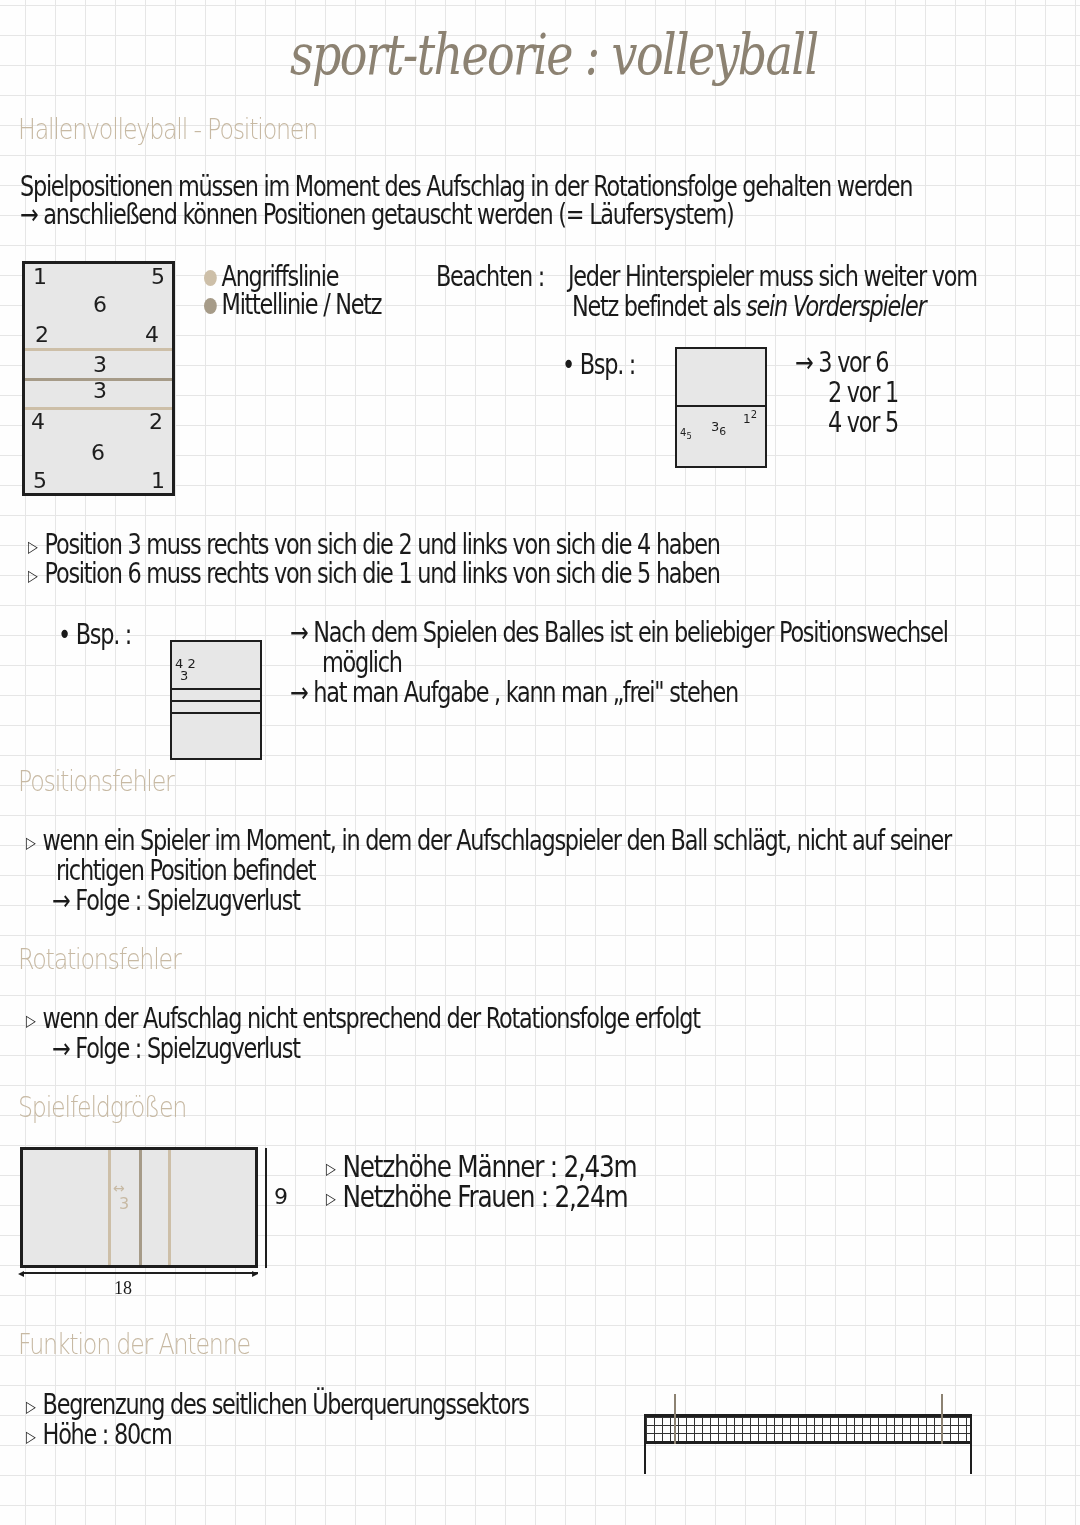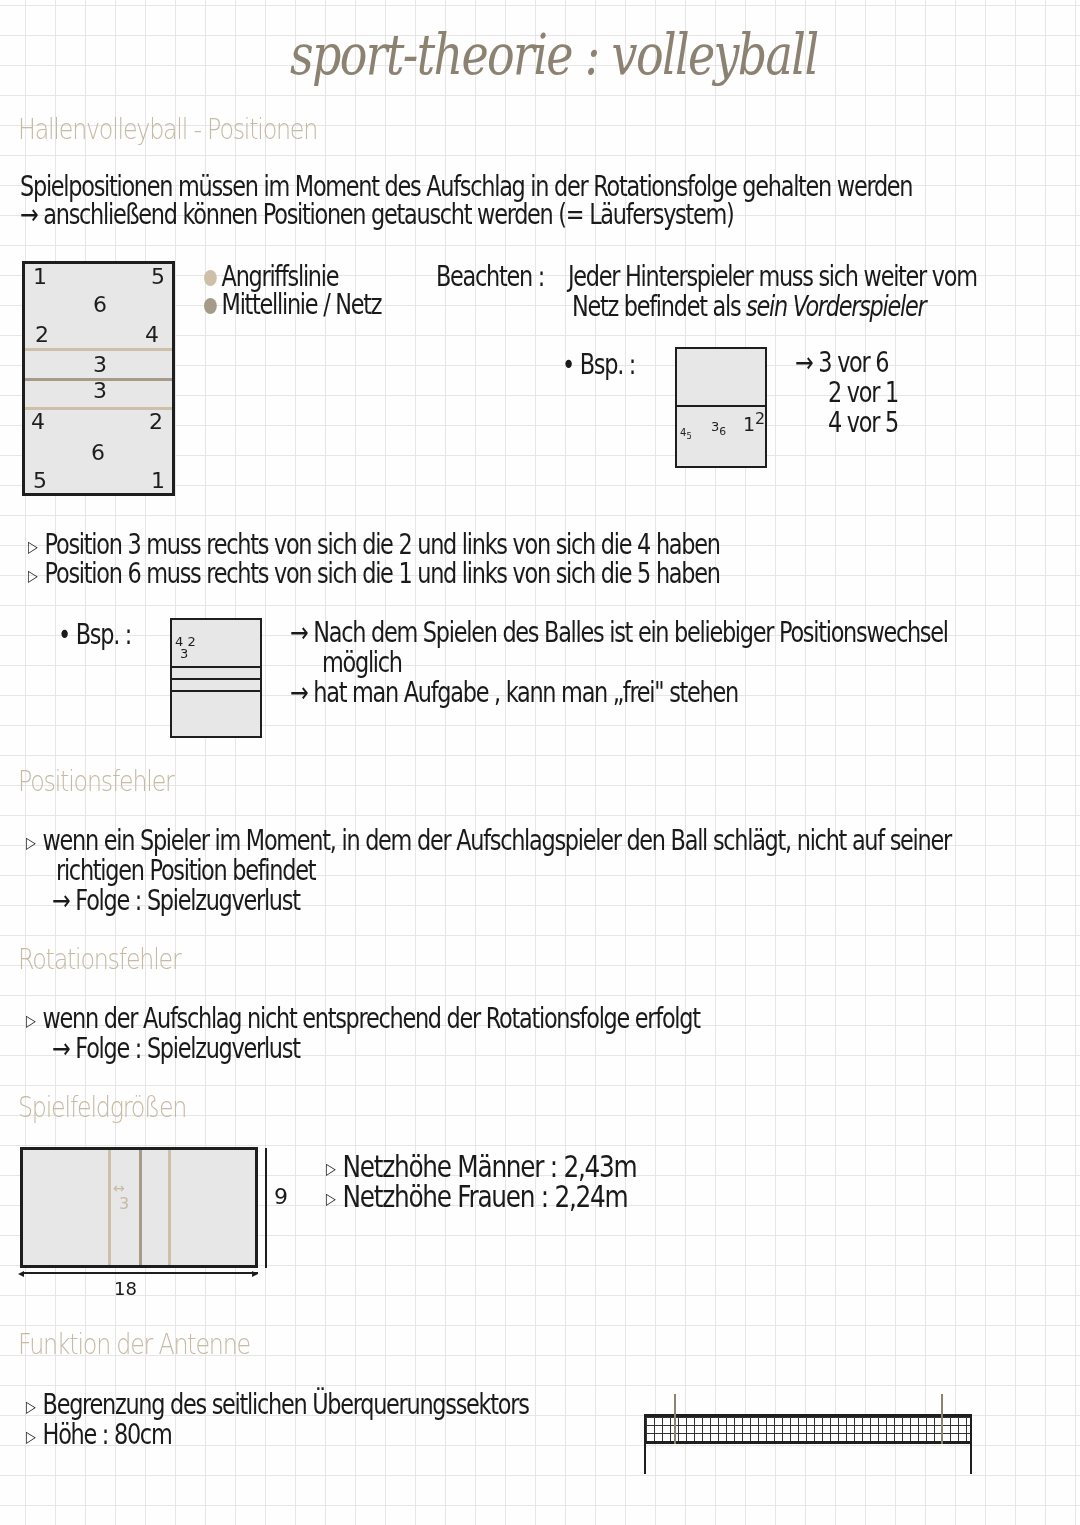--- a/index.html
+++ b/index.html
@@ -73,31 +73,31 @@
 
 <div class="abs txt" style="left:436px;top:262px;"><span>Beachten</span> :</div>
 <div class="abs txt" style="left:568px;top:262px;">Jeder Hinterspieler muss sich weiter vom</div>
 <div class="abs txt" style="left:572px;top:292px;"><span>Netz befindet als </span><span style="font-style:italic;">sein Vorderspieler</span></div>
 
 <div class="abs txt" style="left:562px;top:350px;">• Bsp. :</div>
 <div class="court" style="left:675px;top:347px;width:92px;height:121px;border-width:2px;">
   <div class="line" style="top:56px;height:2px;background:#1e1e1e;"></div>
   <span class="num" style="left:3px;top:78px;font-size:10px;"><span>4</span><sub>5</sub></span>
   <span class="num" style="left:34px;top:70px;font-size:13px;"><span>3</span><sub>6</sub></span>
-  <span class="num" style="left:66px;top:60px;font-size:19px;"><span>1</span><sup>2</sup></span>
+  <span class="num" style="left:66px;top:60px;font-size:12px;"><span>1</span><sup>2</sup></span>
 </div>
 <div class="abs txt" style="left:795px;top:348px;">→ 3 vor 6</div>
 <div class="abs txt" style="left:828px;top:378px;">2 vor 1</div>
 <div class="abs txt" style="left:828px;top:408px;">4 vor 5</div>
 
 <div class="abs txt" style="left:28px;top:530px;"><span class="bullet-tri">▷</span><span>Position 3 muss rechts von sich die 2  und links von sich die 4 haben</span></div>
 <div class="abs txt" style="left:28px;top:559px;"><span class="bullet-tri">▷</span><span>Position 6 muss rechts von sich die 1  und links von sich die 5 haben</span></div>
 
 <div class="abs txt" style="left:58px;top:620px;">• Bsp. :</div>
-<div class="court" style="left:170px;top:618px;width:92px;height:120px;border-width:2px;text-align:right;">
+<div class="court" style="left:170px;top:640px;width:92px;height:120px;border-width:2px;text-align:right;">
   <div class="line" style="top:46px;height:2px;background:#1e1e1e;"></div>
   <div class="line" style="top:58px;height:2px;background:#1e1e1e;"></div>
   <div class="line" style="top:70px;height:2px;background:#1e1e1e;"></div>
   <span class="num" style="left:3px;top:14px;font-size:13px;">4 2</span>
   <span class="num" style="left:8px;top:26px;font-size:13px;">3</span>
 </div>
 <div class="abs txt" style="left:290px;top:618px;">→ Nach dem Spielen des Balles ist  ein beliebiger Positionswechsel</div>
 <div class="abs txt" style="left:322px;top:648px;">möglich</div>
 <div class="abs txt" style="left:290px;top:678px;">→ hat man Aufgabe , kann man „frei" stehen</div>
 
@@ -117,21 +117,21 @@
   <div class="vline" style="left:145px;background:#cdbfa8;"></div>
   <span class="num" style="left:90px;top:30px;font-size:14px;color:#c7b9a3;">↔</span>
   <span class="num" style="left:96px;top:44px;font-size:16px;color:#c7b9a3;">3</span>
 </div>
 
 <div class="abs" style="left:265px;top:1148px;width:2px;height:120px;background:#1e1e1e;"></div>
 <div class="abs sm" style="left:274px;top:1184px;">9</div>
 <div class="abs" style="left:22px;top:1272px;width:236px;height:2px;background:#1e1e1e;"></div>
 <div class="abs" style="left:18px;top:1266px;font-size:12px;">◂</div>
 <div class="abs" style="left:252px;top:1266px;font-size:12px;">▸</div>
-<div class="abs sm" style="left:114px;top:1278px;font-size:18px;">18</div>
+<div class="abs sm" style="left:114px;top:1278px;font-size:18px;font-family:Liberation Serif, serif;">18</div>
 
 <div class="abs txt" style="left:326px;top:1152px;font-size:31px;"><span class="bullet-tri">▷</span><span>Netzhöhe Männer : 2,43m</span></div>
 <div class="abs txt" style="left:326px;top:1182px;font-size:31px;"><span class="bullet-tri">▷</span><span>Netzhöhe Frauen : 2,24m</span></div>
 
 <div class="abs heading" style="left:18px;top:1327px;">Funktion der Antenne</div>
 <div class="abs txt" style="left:26px;top:1390px;"><span class="bullet-tri">▷</span><span>Begrenzung des seitlichen Überquerungssektors</span></div>
 <div class="abs txt" style="left:26px;top:1420px;"><span class="bullet-tri">▷</span><span>Höhe : 80cm</span></div>
 
 <div class="abs" style="left:644px;top:1414px;width:328px;height:30px;border:2px solid #1e1e1e;border-width:3px 2px 3px 2px;box-sizing:border-box;
   background-image:linear-gradient(to right,#333 1px,transparent 1px),linear-gradient(to bottom,#333 1px,transparent 1px);background-size:8px 8px;background-color:#fff;"></div>

